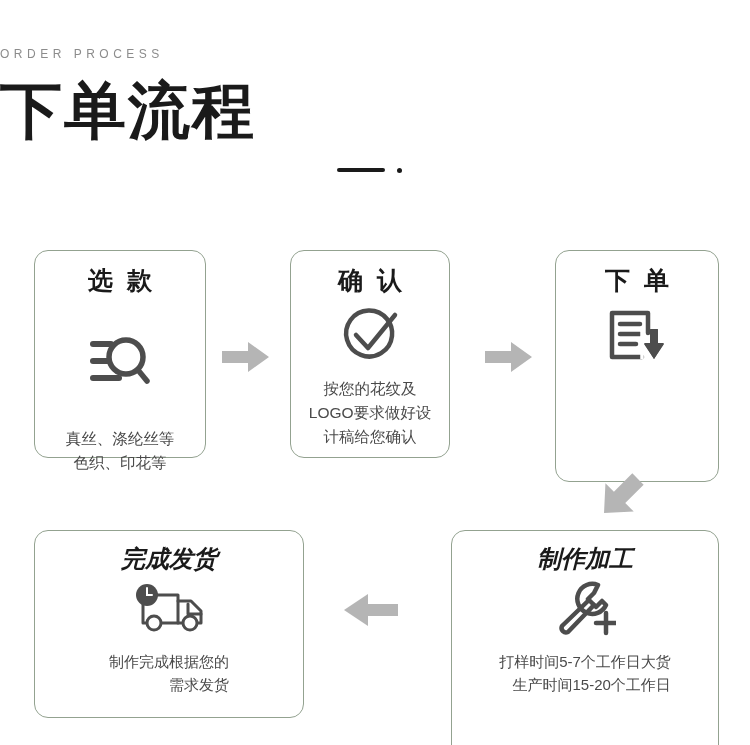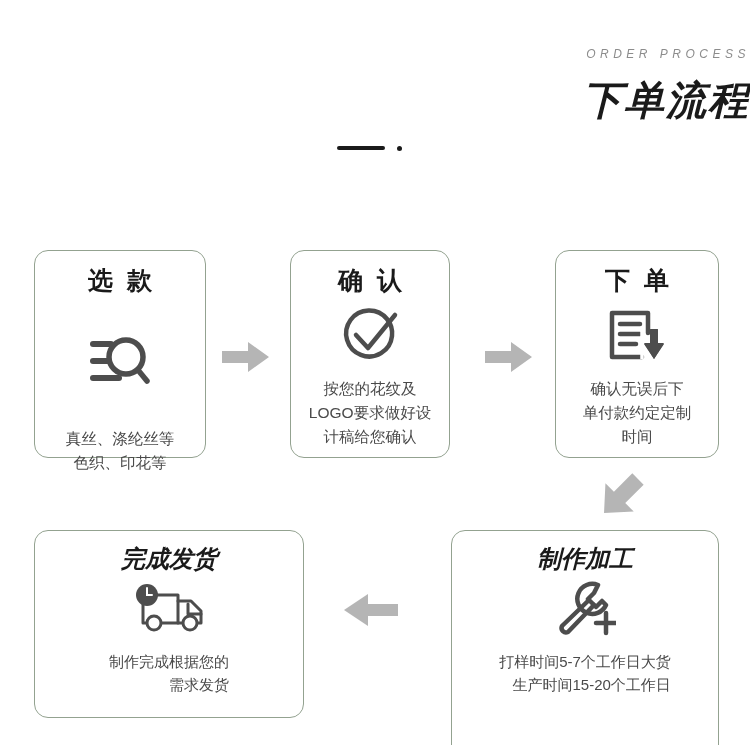--- a/index.html
+++ b/index.html
@@ -13,34 +13,33 @@
     position: relative;
     font-family: "Liberation Sans", "DejaVu Sans", sans-serif;
     overflow: hidden;
   }
 
   
   .header {
     position: absolute;
     top: 0; left: 0;
     width: 750px;
-    text-align: right;
-    font-style: italic;
+    text-align: left;
   }
   .eyebrow {
     margin-top: 48px;
     font-size: 12px;
     letter-spacing: 4.5px;
     color: #8c8c8c;
     font-weight: 400;
     line-height: 1;
   }
   .main-title {
     margin-top: 20px;
-    font-size: 40px;
+    font-size: 62px;
     line-height: 1;
     font-weight: 700;
     color: #1a1a1a;
     letter-spacing: 2px;
   }
   .divider {
     margin-top: 22px;
     height: 12px;
     position: relative;
   }
@@ -98,21 +97,21 @@
     line-height: 1.55;
     color: #4a4a4a;
     text-align: center;
     white-space: pre-line;
     padding: 0 8px;
   }
 
   
   #card-1 { left: 34px;  top: 250px; width: 172px; height: 208px; gap: 29px; }
   #card-2 { left: 290px; top: 250px; width: 160px; height: 208px; }
-  #card-3 { left: 555px; top: 250px; width: 164px; height: 208px; }
+  #card-3 { left: 555px; top: 250px; width: 164px; height: 232px; }
   #card-4 { left: 451px; top: 530px; width: 268px; height: 236px; }
   #card-5 { left: 34px;  top: 530px; width: 270px; height: 188px; }
 
   #card-4 .card-text, #card-5 .card-text { font-size: 15px; margin-top: 12px; text-align: right; }
   #card-4 .card-icon, #card-5 .card-icon { height: 58px; margin-top: 6px; }
   #card-4 .card-title, #card-5 .card-title { font-size: 24px; font-style: italic; }
 
   
   .arrow {
     position: absolute;
@@ -182,23 +181,20 @@
       </g>
       <g stroke="#ffffff" fill="none" stroke-width="3.5">
         <path d="M36 24 L36 52"></path>
       </g>
       <g fill="#4d4d4d">
         <rect x="44" y="22" width="8" height="18" rx="1"></rect>
         <path d="M38 36 L58 36 L48 52 Z"></path>
       </g>
     </svg>
   </div>
-  <div class="card-text">确认无误后下
-单付款约定定制
-时间</div>
 </div>
 
 <div class="card" id="card-4">
   <div class="card-title">制作加工</div>
   <div class="card-icon">
     <svg width="62" height="56" viewBox="0 0 62 56">
       <g stroke="#4d4d4d" fill="none" stroke-width="4.5" stroke-linecap="round" stroke-linejoin="round">
         <path d="M44 4 A15 15 0 1 0 52 24 L48 20 L42 26 L34 18 L40 12 Z"></path>
         <path d="M35 19 L8 45 A4.5 4.5 0 0 0 14 51 L40 24"></path>
         <line x1="42" y1="42" x2="62" y2="42"></line>

